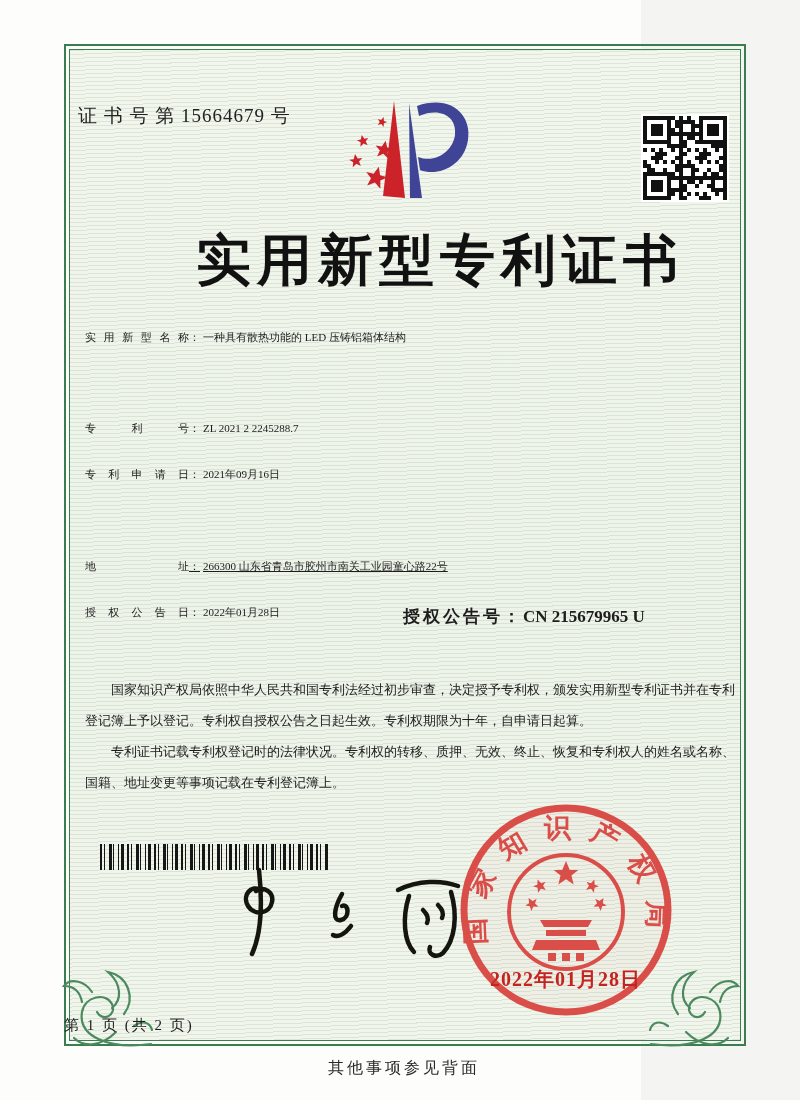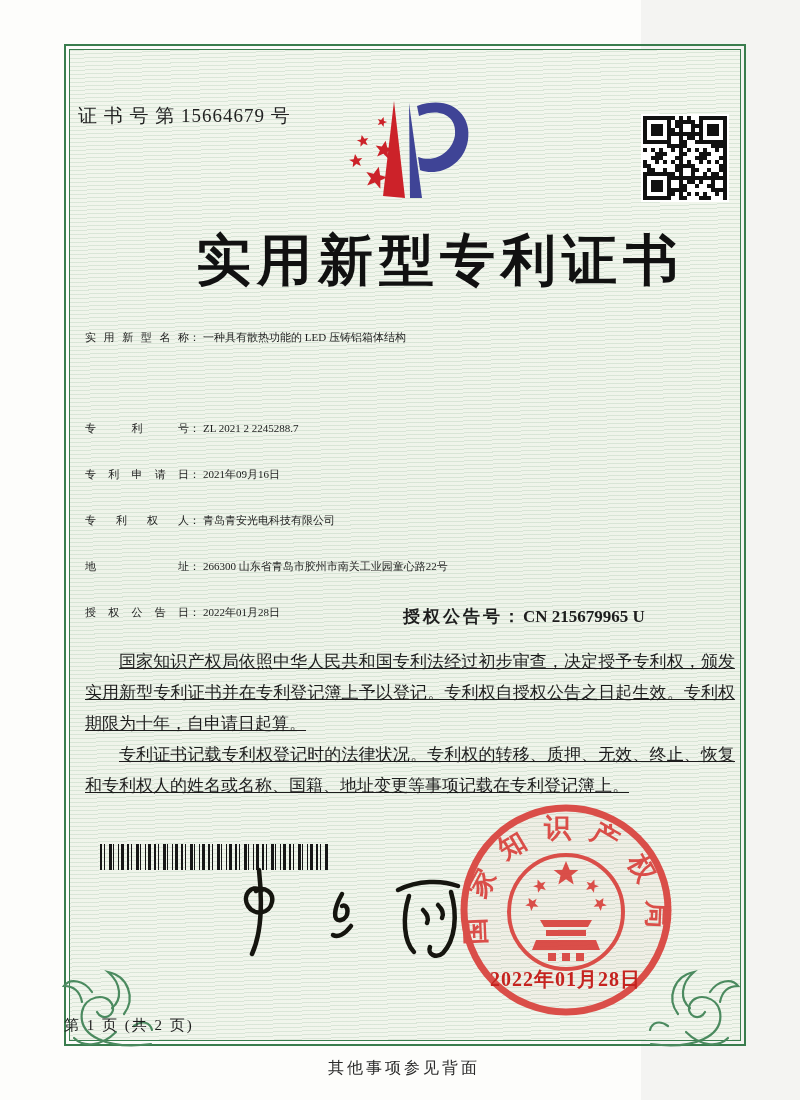--- a/index.html
+++ b/index.html
@@ -39,22 +39,22 @@
     letter-spacing:6px; color:#111;margin-left:35px;
   }
   .row { position:absolute; left:85px; font-size:11px; white-space:nowrap; }
   .flabel {
     display:inline-block; width:104px;
     text-align:justify; text-align-last:justify; vertical-align:bottom;
   }
   .fvalue { margin-left:3px; }
   .row2 { position:absolute; left:403px; font-size:17px; white-space:nowrap;font-weight:bold; }
   .paras {
-    position:absolute; left:85px; top:646px; width:650px;
-    font-size:17px; line-height:31px; text-align:justify;text-decoration:underline;
+    position:absolute; left:85px; top:674px; width:650px;
+    font-size:13px; line-height:31px; text-align:justify;
   }
   .paras p { text-indent:2em; margin:0; }
 
   .barcode {
     position:absolute; left:100px; top:844px; width:228px; height:26px;
     background:
       repeating-linear-gradient(90deg,
         #161616 0 2px, rgba(0,0,0,0) 2px 4px,
         #161616 4px 5px, rgba(0,0,0,0) 5px 9px,
         #161616 9px 12px, rgba(0,0,0,0) 12px 13px,
@@ -299,24 +299,21 @@
 
     <div class="row" style="top:330px;">
       <span class="flabel">实用新型名称</span><span>：</span><span class="fvalue">一种具有散热功能的 LED 压铸铝箱体结构</span>
     </div>
     <div class="row" style="top:421px;">
       <span class="flabel">专利号</span><span>：</span><span class="fvalue">ZL 2021 2 2245288.7</span>
     </div>
     <div class="row" style="top:467px;">
       <span class="flabel">专利申请日</span><span>：</span><span class="fvalue">2021年09月16日</span>
     </div>
-    <div class="row" style="top:513px;">
-      <span class="flabel">专利权人</span><span>：</span><span class="fvalue">青岛青安光电科技有限公司</span>
-    </div>
-    <div class="row" style="top:559px;">
+    <div class="row" style="top:559px;text-decoration:underline;">
       <span class="flabel">地址</span><span>：</span><span class="fvalue">266300 山东省青岛市胶州市南关工业园童心路22号</span>
     </div>
     <div class="row" style="top:605px;">
       <span class="flabel">授权公告日</span><span>：</span><span class="fvalue">2022年01月28日</span>
     </div>
     <div class="row2" style="top:605px;">
       <span style="letter-spacing:3px;">授权公告号</span><span>：</span><span class="fvalue">CN 215679965 U</span>
     </div>
 
     <div class="paras">

